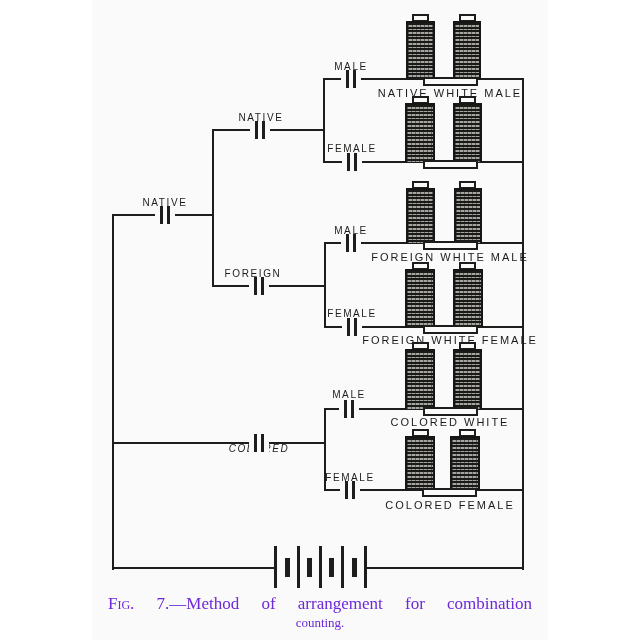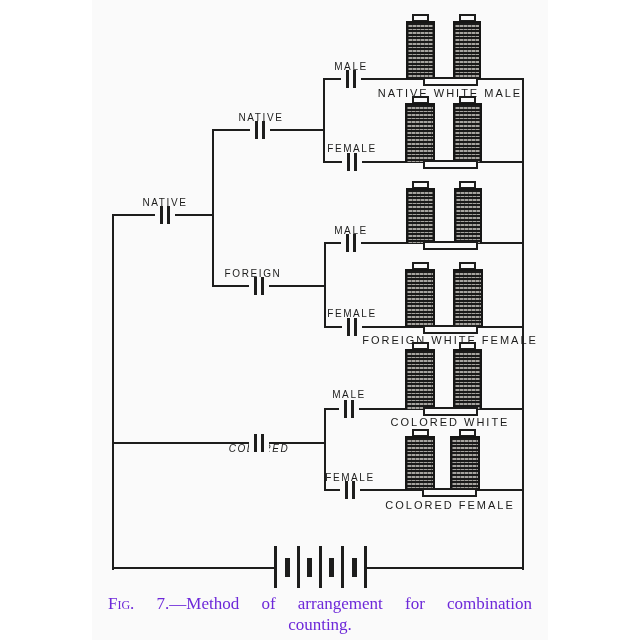--- a/index.html
+++ b/index.html
@@ -51,21 +51,21 @@
   
   #caption {
     position:absolute; left:92px; top:594px; width:456px;
     font-family:"Liberation Serif", serif; color:#6d28d9;
   }
   #caption .l1 {
     display:block; width:424px; margin:0 auto; font-size:17px;
     text-align:justify; text-align-last:justify; white-space:normal;
   }
   #caption .l1 .sc { font-variant:small-caps; }
-  #caption .l2 { display:block; text-align:center; font-size:17px; margin-top:1px; }
+  #caption .l2 { display:block; text-align:center; font-size:13px; margin-top:1px; }
 </style>
 </head>
 <body>
 
 <div id="stage">
   <div id="paper"></div>
 
   <div class="v" style="left:112px; top:214px; height:356px;"></div>
   <div class="v" style="left:212px; top:129px; height:158px;"></div>
   <div class="v" style="left:323px; top:78px; height:85px;"></div>
@@ -159,20 +159,21 @@
   <div class="cap" style="left:459px; top:96px;"></div>
   <div class="coil" style="left:405px; top:103px; width:30px; height:59px;"></div>
   <div class="coil" style="left:453px; top:103px; width:29px; height:59px;"></div>
   <div class="bracket" style="left:423px; top:160px;"></div>
 
   <div class="cap" style="left:412px; top:181px;"></div>
   <div class="cap" style="left:459px; top:181px;"></div>
   <div class="coil" style="left:406px; top:188px; width:29px; height:55px;"></div>
   <div class="coil" style="left:454px; top:188px; width:28px; height:55px;"></div>
   <div class="bracket" style="left:423px; top:241px;"></div>
+  <div class="clbl" style="top:251px;">FOREIGN WHITE MALE</div>
 
   <div class="cap" style="left:412px; top:262px;"></div>
   <div class="cap" style="left:459px; top:262px;"></div>
   <div class="coil" style="left:405px; top:269px; width:30px; height:58px;"></div>
   <div class="coil" style="left:453px; top:269px; width:30px; height:58px;"></div>
   <div class="bracket" style="left:423px; top:325px;"></div>
   <div class="clbl" style="top:334px;">FOREIGN WHITE FEMALE</div>
 
   <div class="cap" style="left:412px; top:342px;"></div>
   <div class="cap" style="left:459px; top:342px;"></div>

